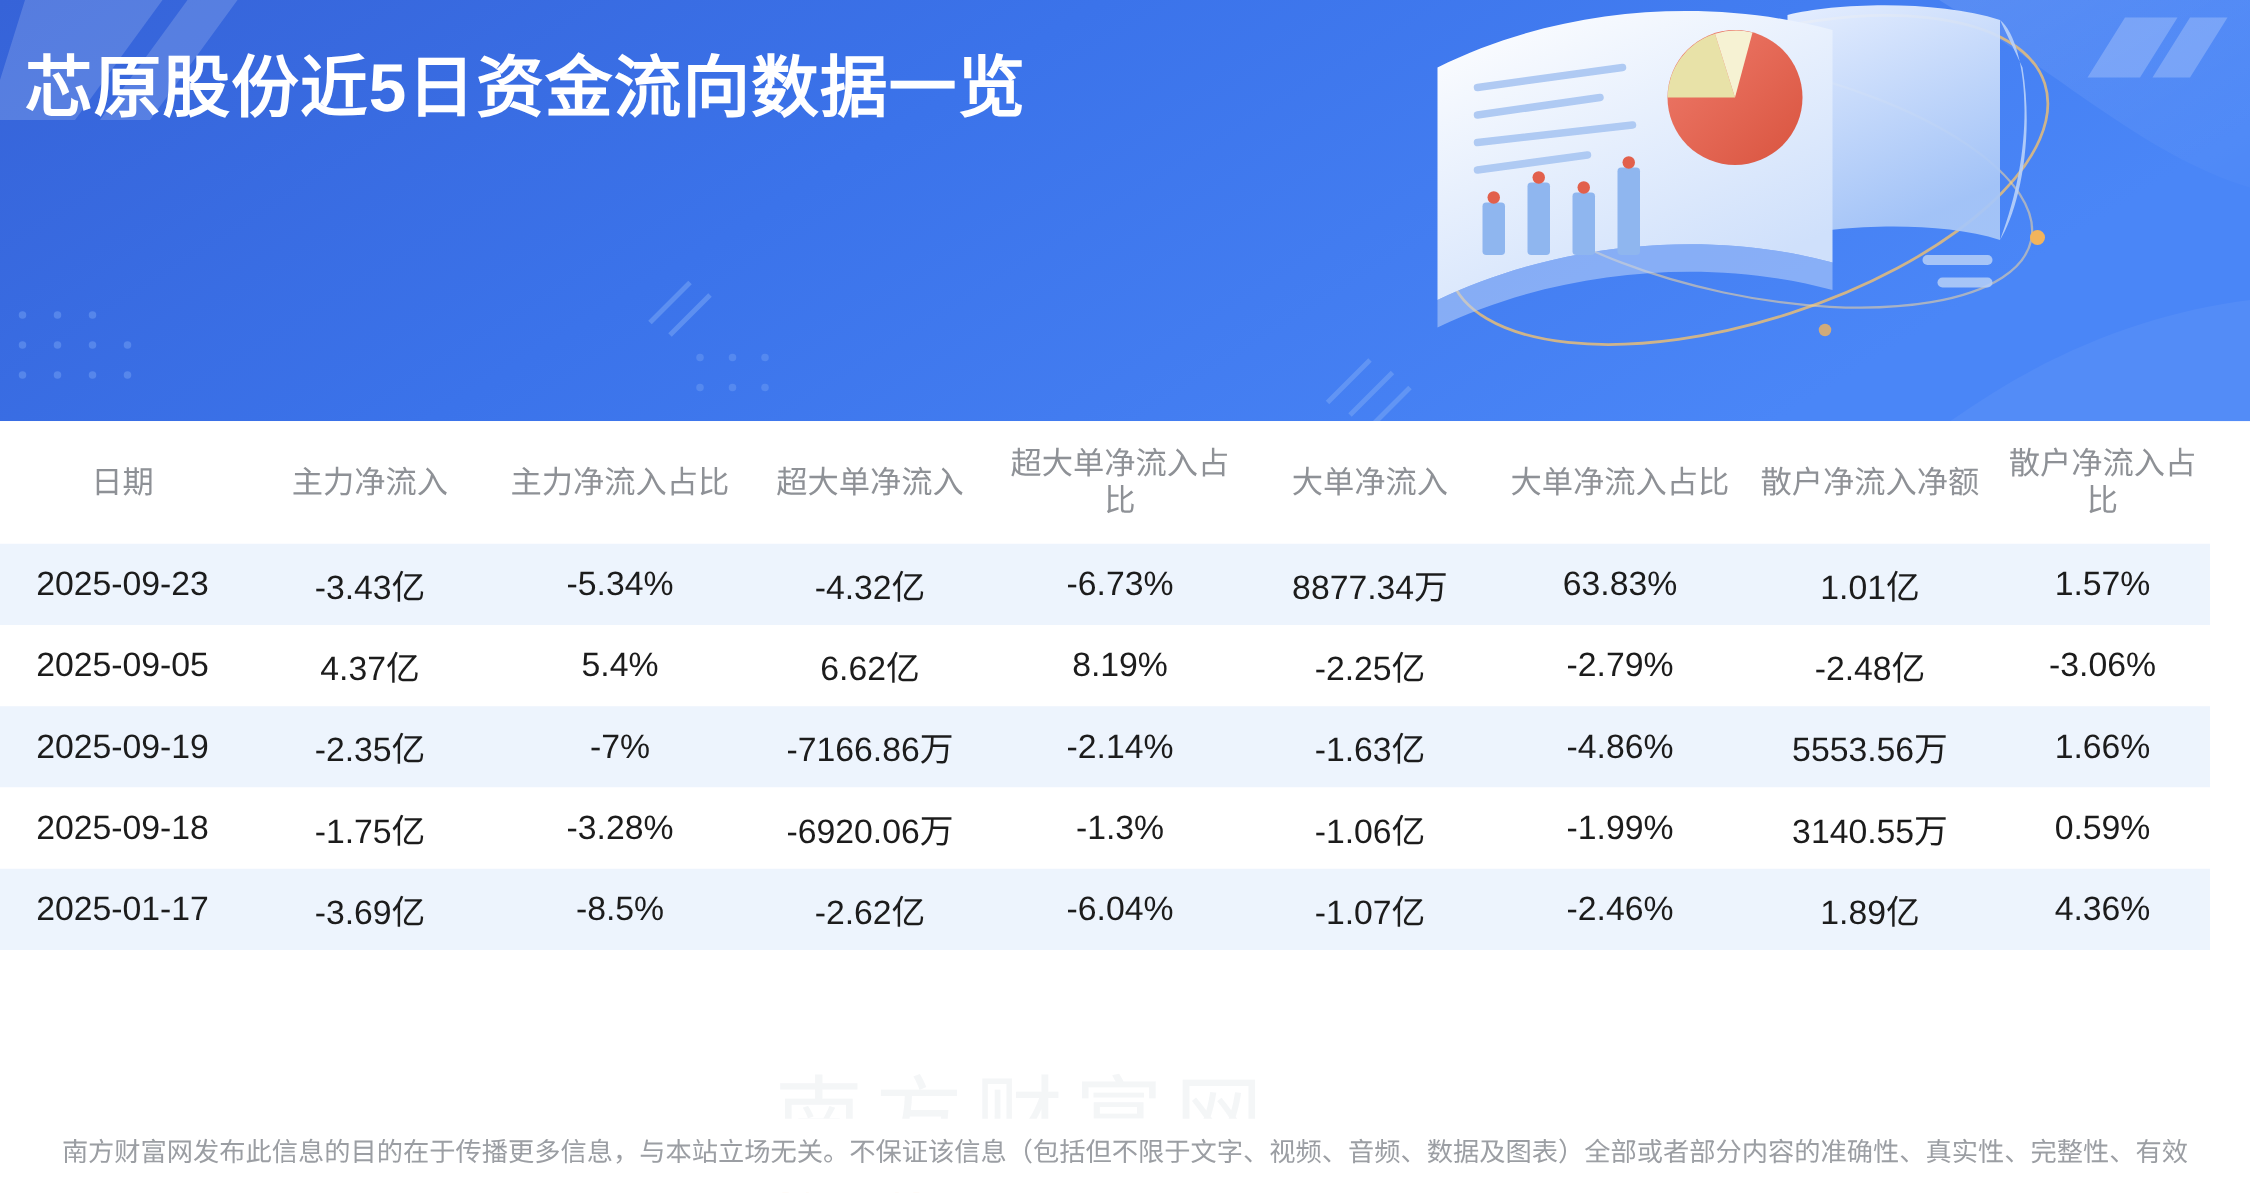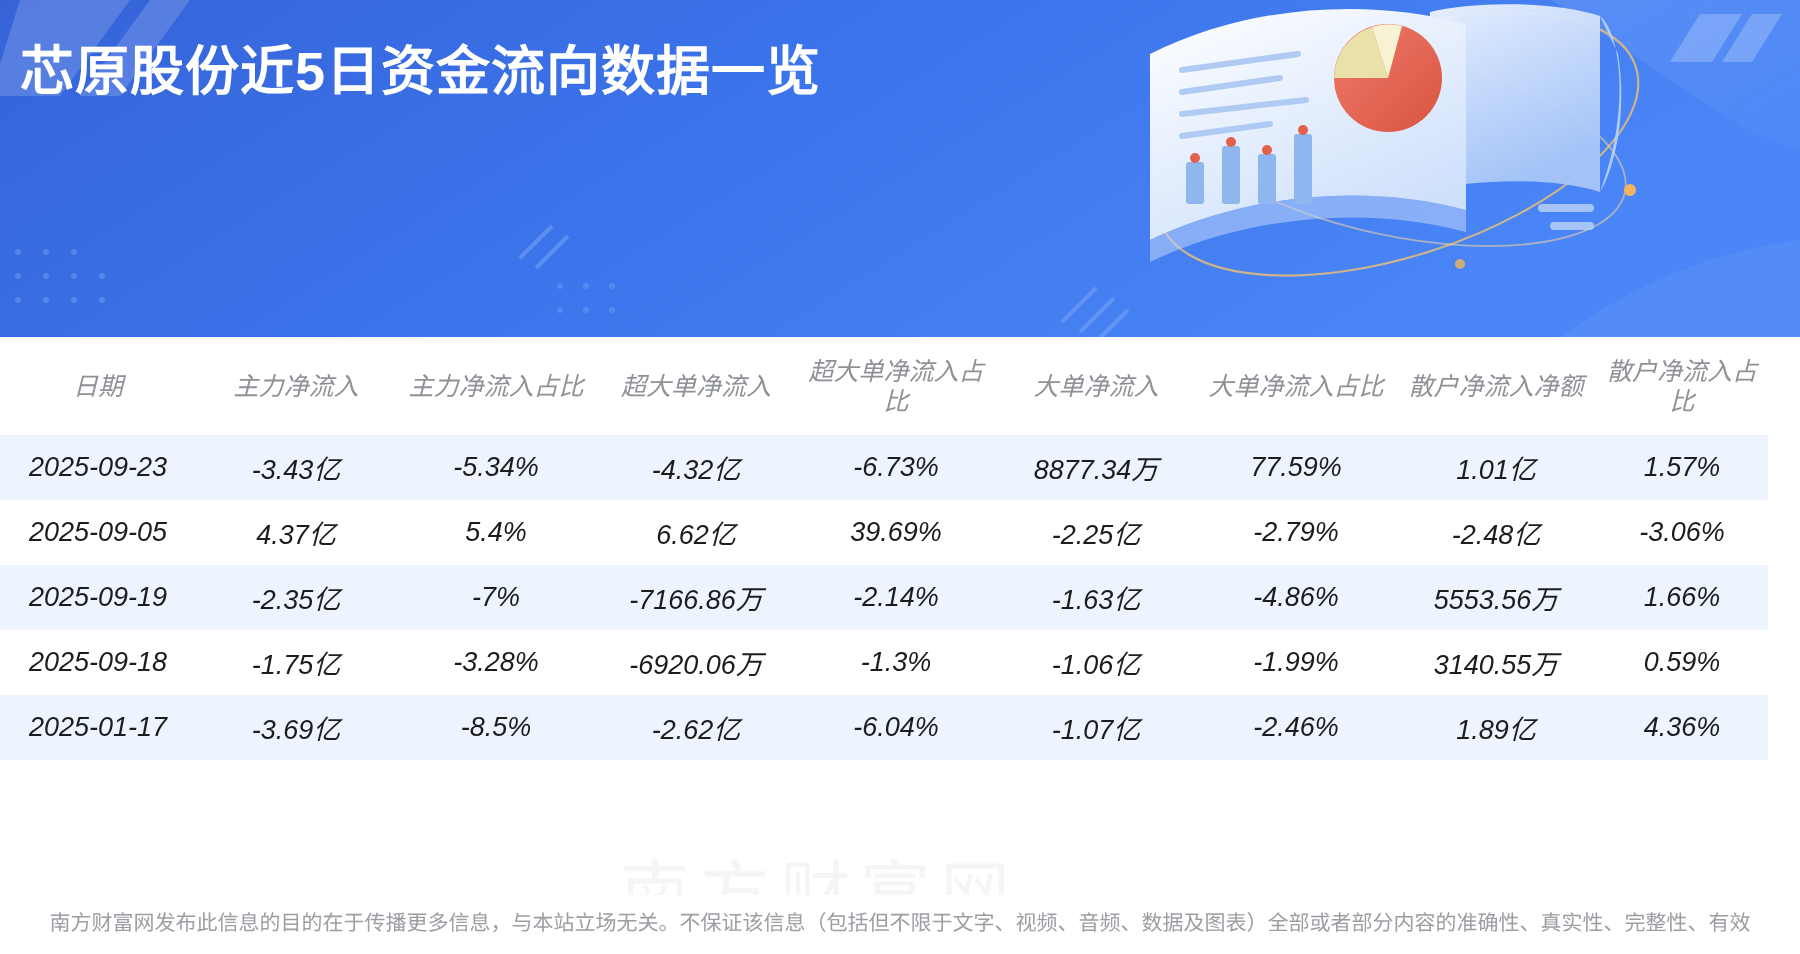--- a/index.html
+++ b/index.html
@@ -73,21 +73,20 @@
     position: relative;
     width: 1800px;
     background: #ffffff;
   }
   table.fund-table {
     width: 1425px;
     border-collapse: collapse;
     table-layout: fixed;
     position: relative;
     z-index: 3;
-    font-style: italic;
   }
   table.fund-table col.c-date   { width: 196px; }
   table.fund-table col.c-col    { width: 200px; }
   table.fund-table col.c-last   { width: 172px; }
 
   table.fund-table thead th {
     height: 98px;
     vertical-align: middle;
     text-align: center;
     font-size: 25px;
@@ -321,30 +320,30 @@
         </tr>
       </thead>
       <tbody>
         <tr class="odd">
           <td>2025-09-23</td>
           <td>-3.43亿</td>
           <td>-5.34%</td>
           <td>-4.32亿</td>
           <td>-6.73%</td>
           <td>8877.34万</td>
-          <td>77.59%</td>
+          <td>63.83%</td>
           <td>1.01亿</td>
           <td>1.57%</td>
         </tr>
         <tr class="even">
           <td>2025-09-05</td>
           <td>4.37亿</td>
           <td>5.4%</td>
           <td>6.62亿</td>
-          <td>39.69%</td>
+          <td>8.19%</td>
           <td>-2.25亿</td>
           <td>-2.79%</td>
           <td>-2.48亿</td>
           <td>-3.06%</td>
         </tr>
         <tr class="odd">
           <td>2025-09-19</td>
           <td>-2.35亿</td>
           <td>-7%</td>
           <td>-7166.86万</td>

